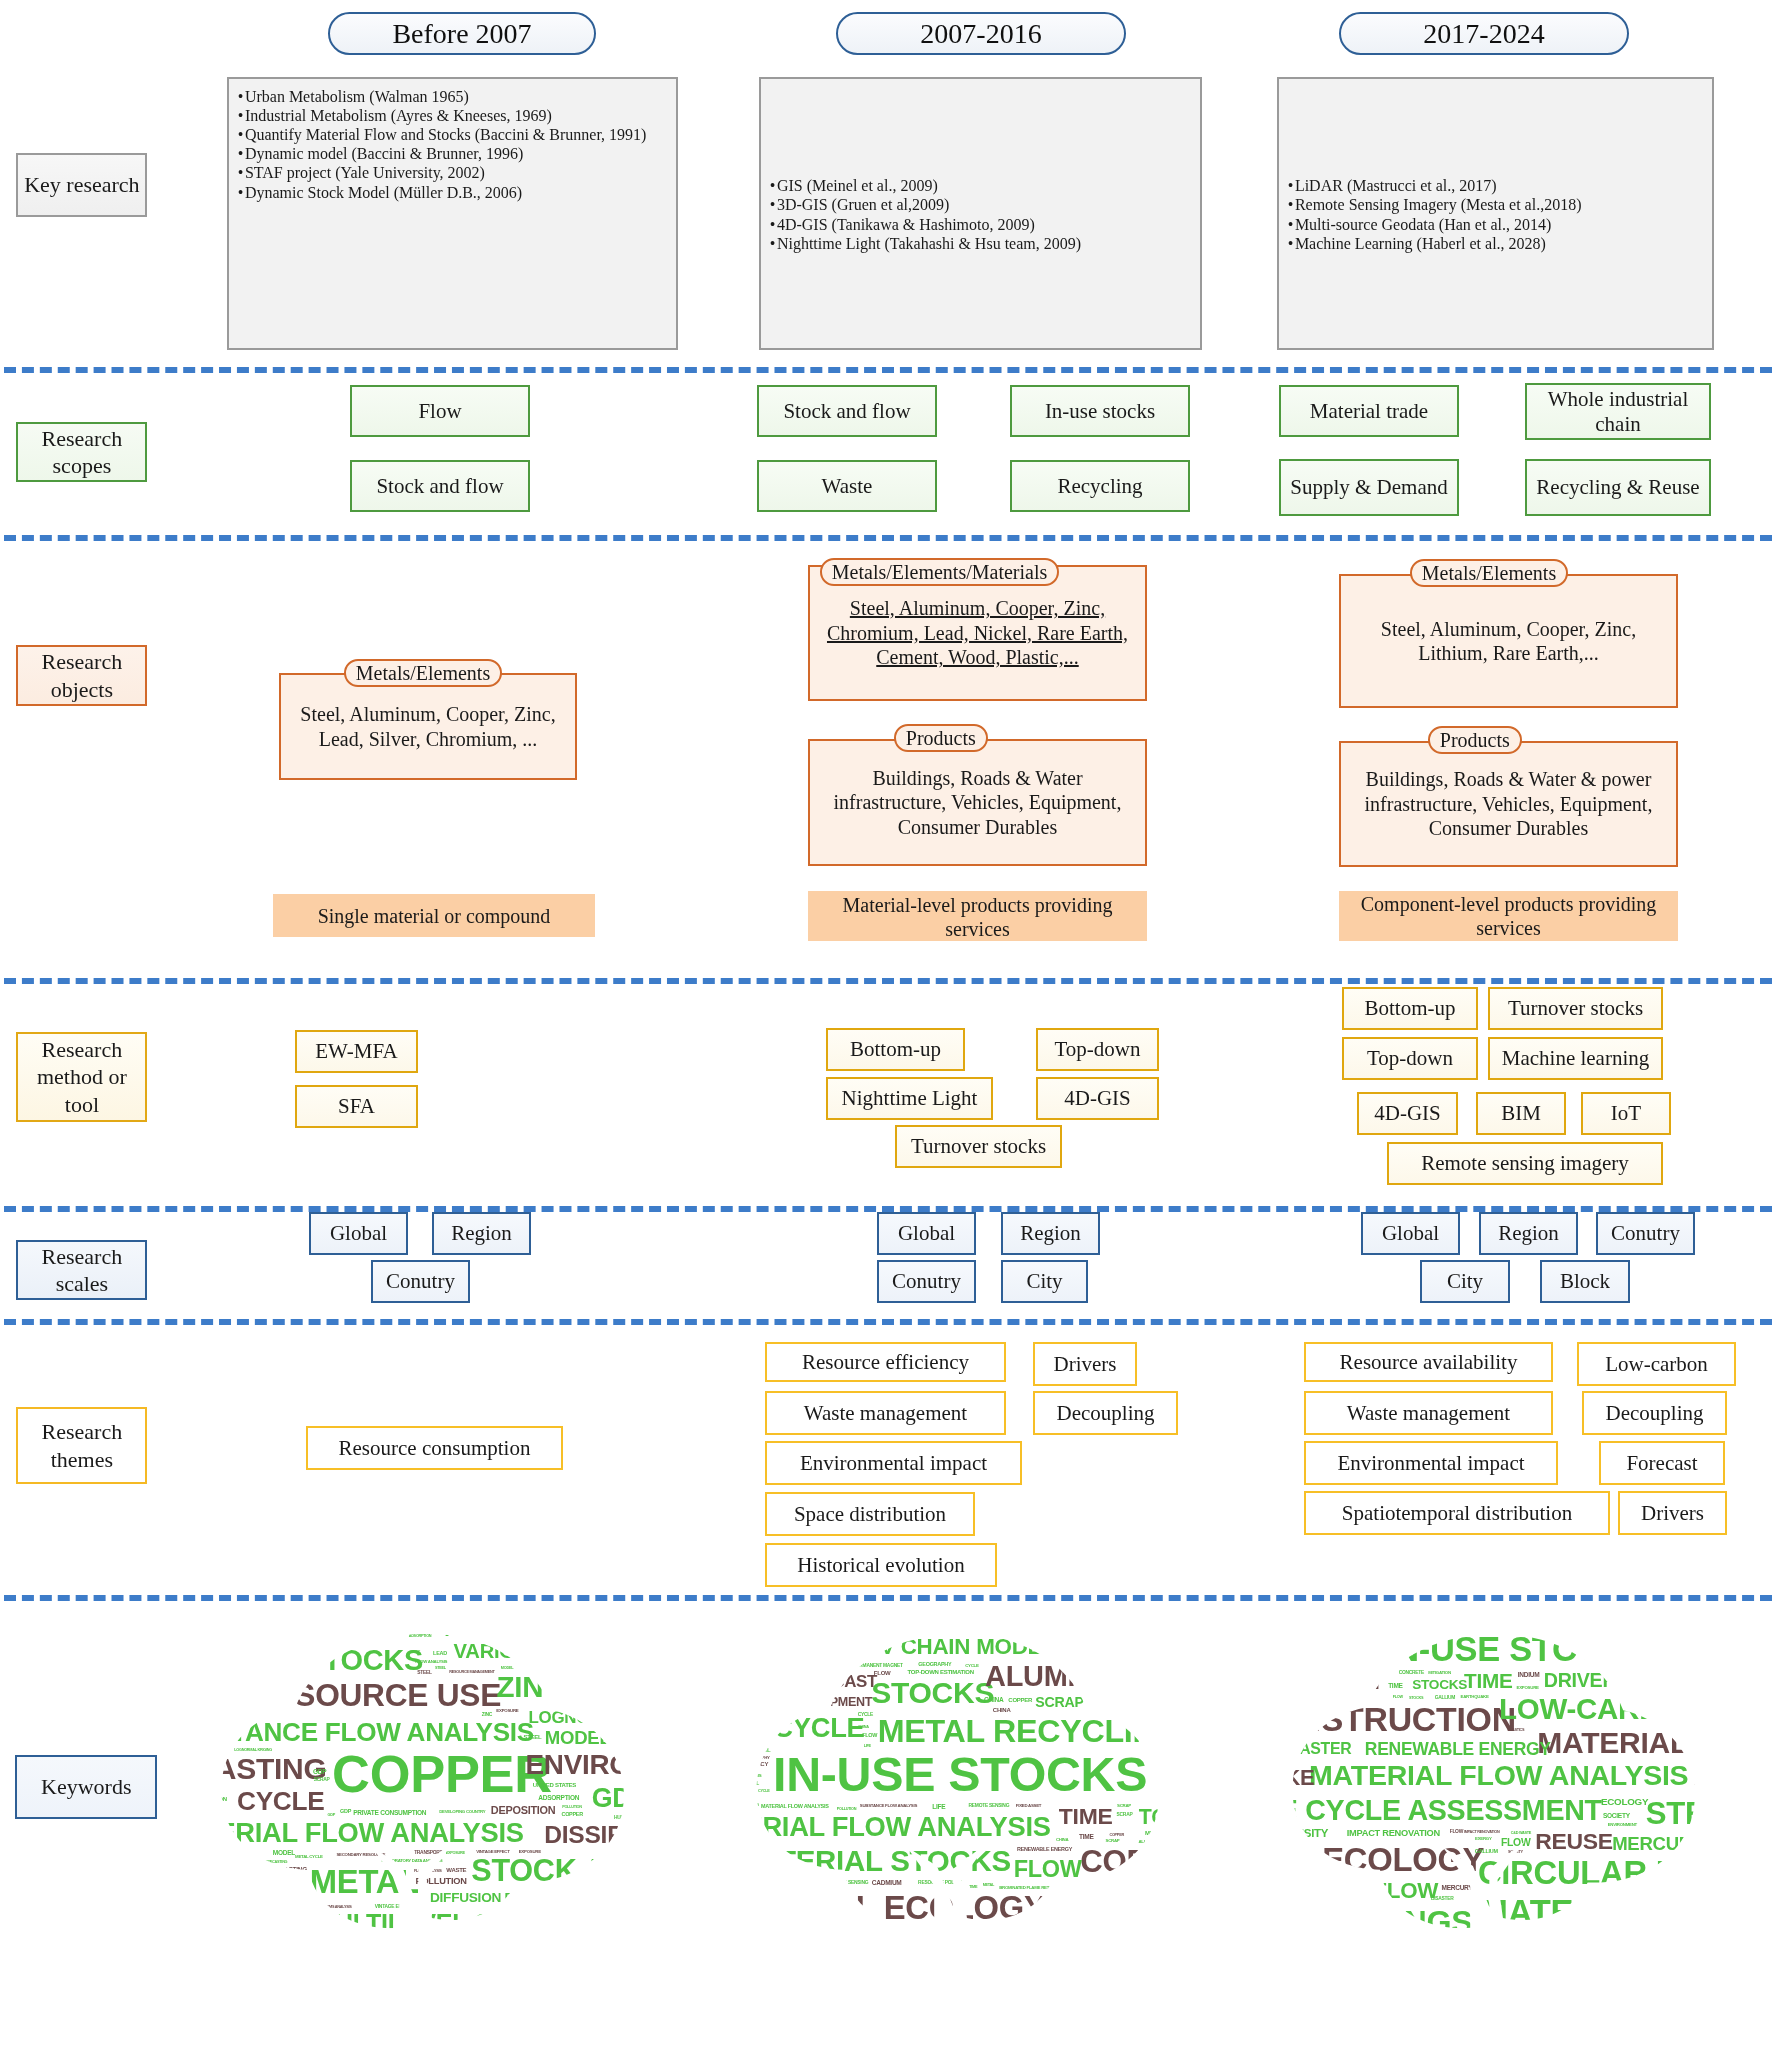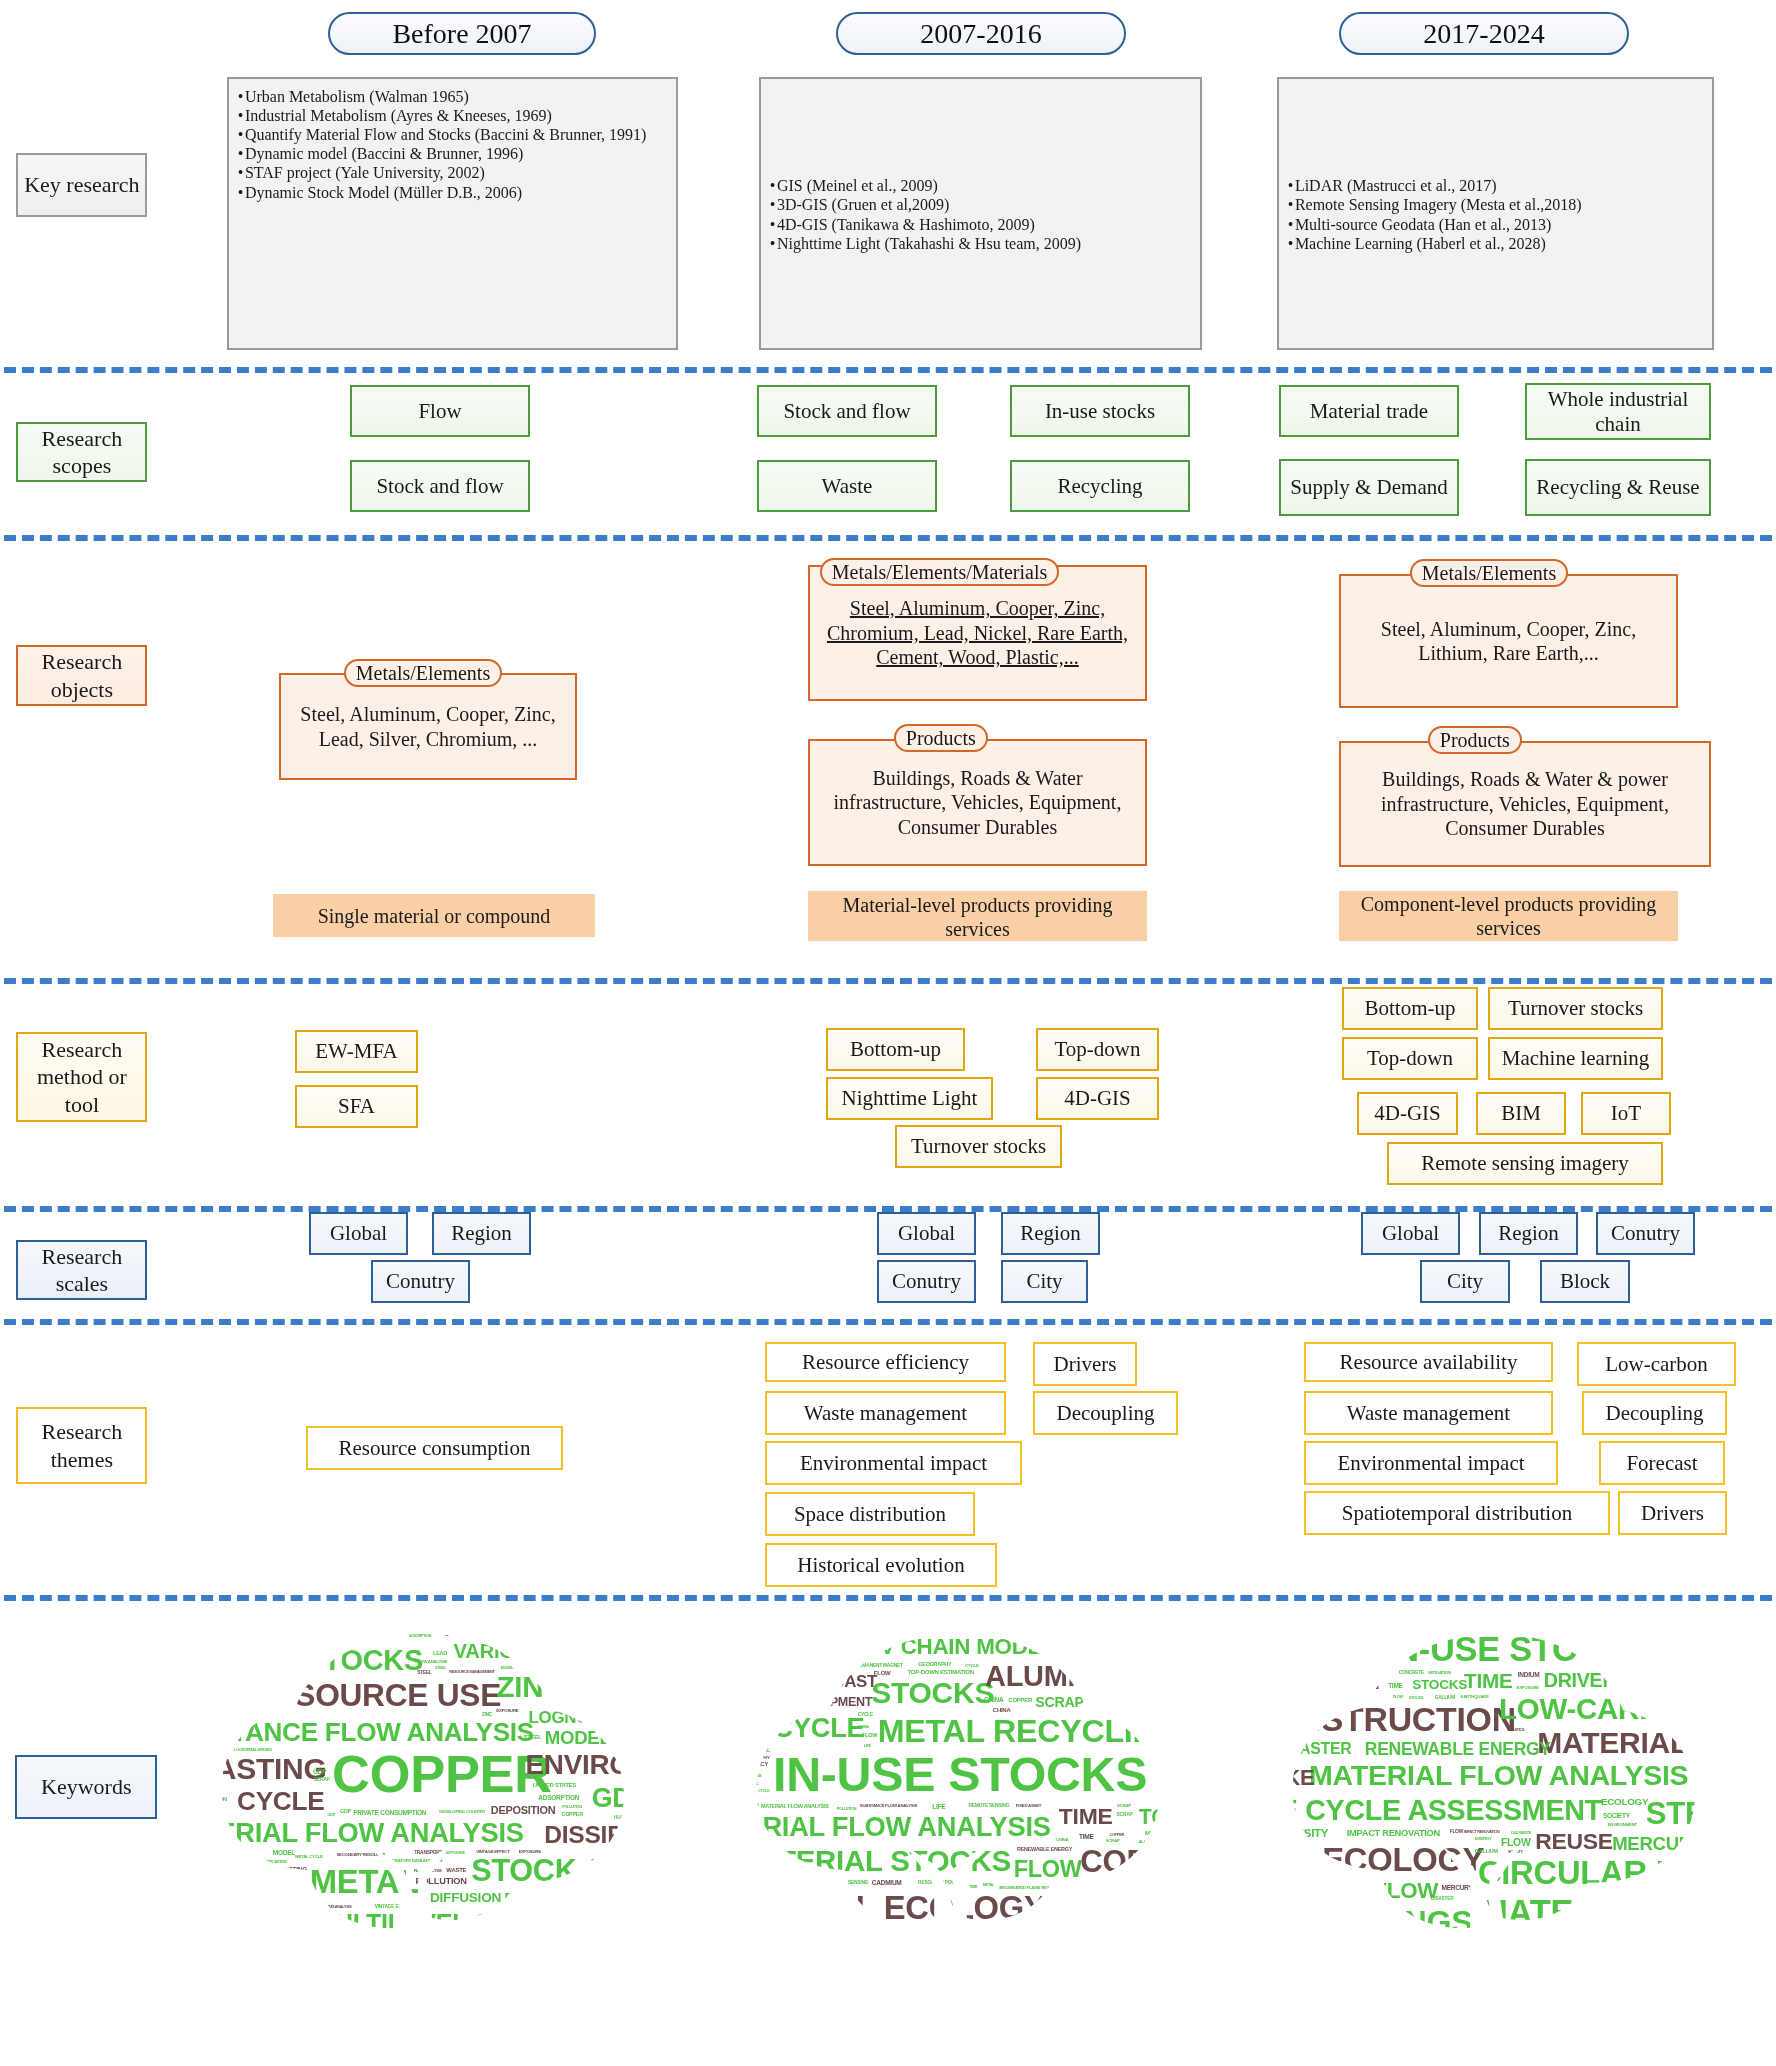--- a/index.html
+++ b/index.html
@@ -162,21 +162,21 @@
     <li>3D-GIS (Gruen et al,2009)</li>
     <li>4D-GIS (Tanikawa &amp; Hashimoto, 2009)</li>
     <li>Nighttime Light (Takahashi &amp; Hsu team, 2009)</li>
   </ul>
 </div>
 
 <div class="keybox" style="left:1277px; top:77px; width:437px; height:273px; display:flex; align-items:center;">
   <ul>
     <li>LiDAR (Mastrucci et al., 2017)</li>
     <li>Remote Sensing Imagery (Mesta et al.,2018)</li>
-    <li>Multi-source Geodata  (Han et al., 2013)</li>
+    <li>Multi-source Geodata  (Han et al., 2014)</li>
     <li>Machine Learning (Haberl et al., 2028)</li>
   </ul>
 </div>
 
 <div class="divider" style="top:367px;"></div>
 
 <div class="rowlabel rl-scopes" style="top:422px; height:60px;">
   <span>Research scopes</span>
 </div>
 
@@ -247,21 +247,21 @@
 
 <div class="objtab" style="left:1410px; top:559px;">
   <span>Metals/Elements</span>
 </div>
 <div class="objbox" style="left:1339px; top:574px; width:339px; height:134px;">
   <span>Steel, Aluminum, Cooper, Zinc, Lithium, Rare Earth,...</span>
 </div>
 <div class="objtab" style="left:1428px; top:726px;">
   <span>Products</span>
 </div>
-<div class="objbox" style="left:1339px; top:741px; width:372px; height:126px;">
+<div class="objbox" style="left:1339px; top:741px; width:339px; height:126px;">
   <span>Buildings, Roads &amp; Water &amp; power infrastructure, Vehicles, Equipment, Consumer Durables</span>
 </div>
 <div class="objsummary" style="left:1339px; top:891px; width:339px; height:50px;">
   <span>Component-level products providing services</span>
 </div>
 
 <div class="divider" style="top:978px;"></div>
 
 <div class="rowlabel rl-method" style="top:1032px; height:90px;">
   <span>Research method or tool</span>

